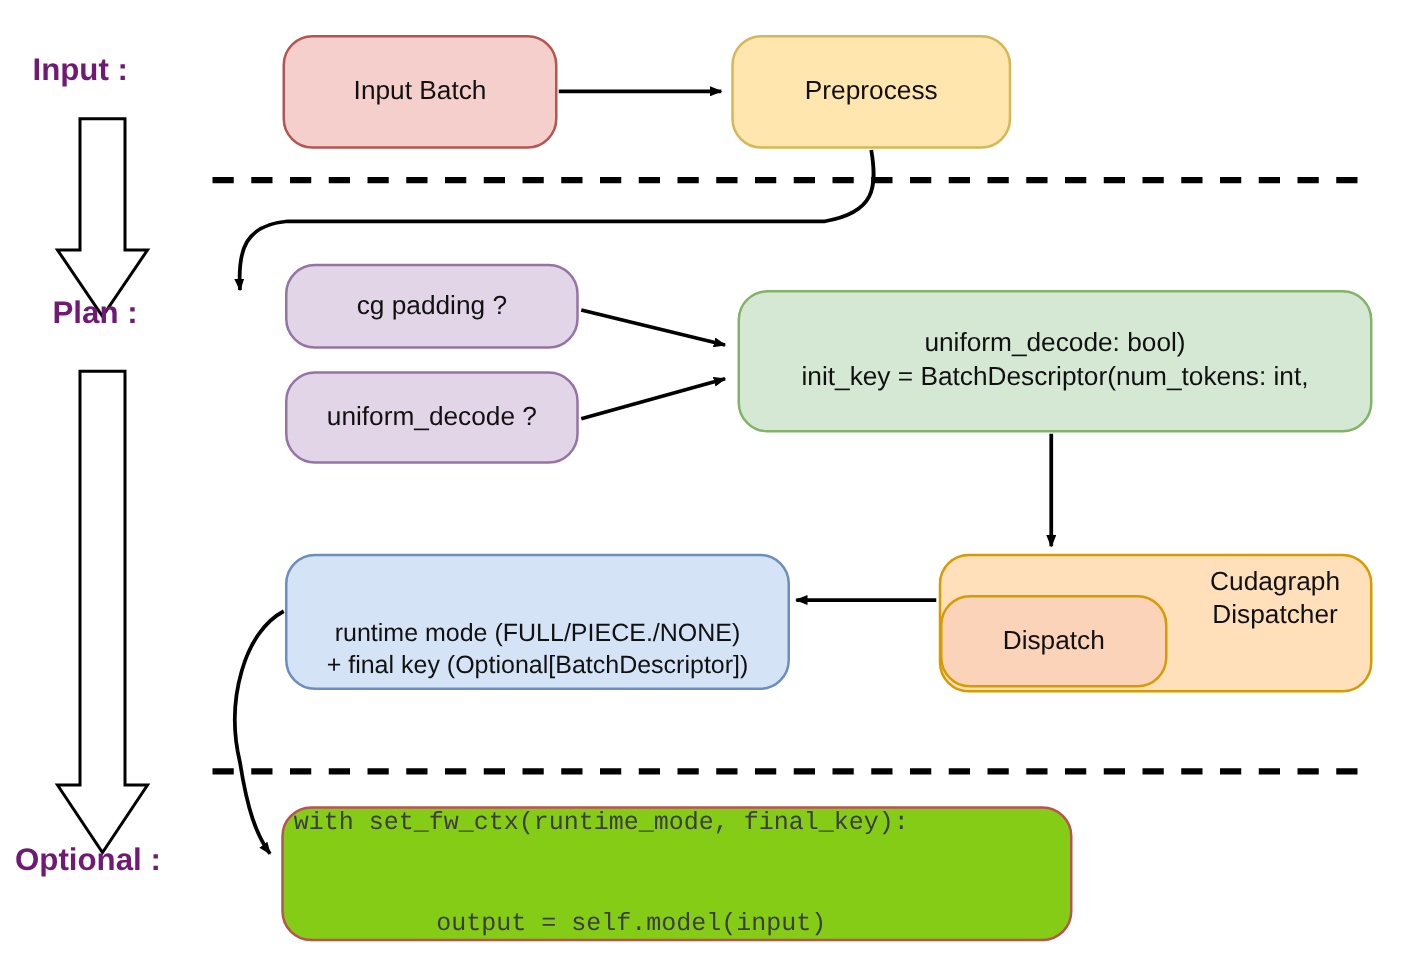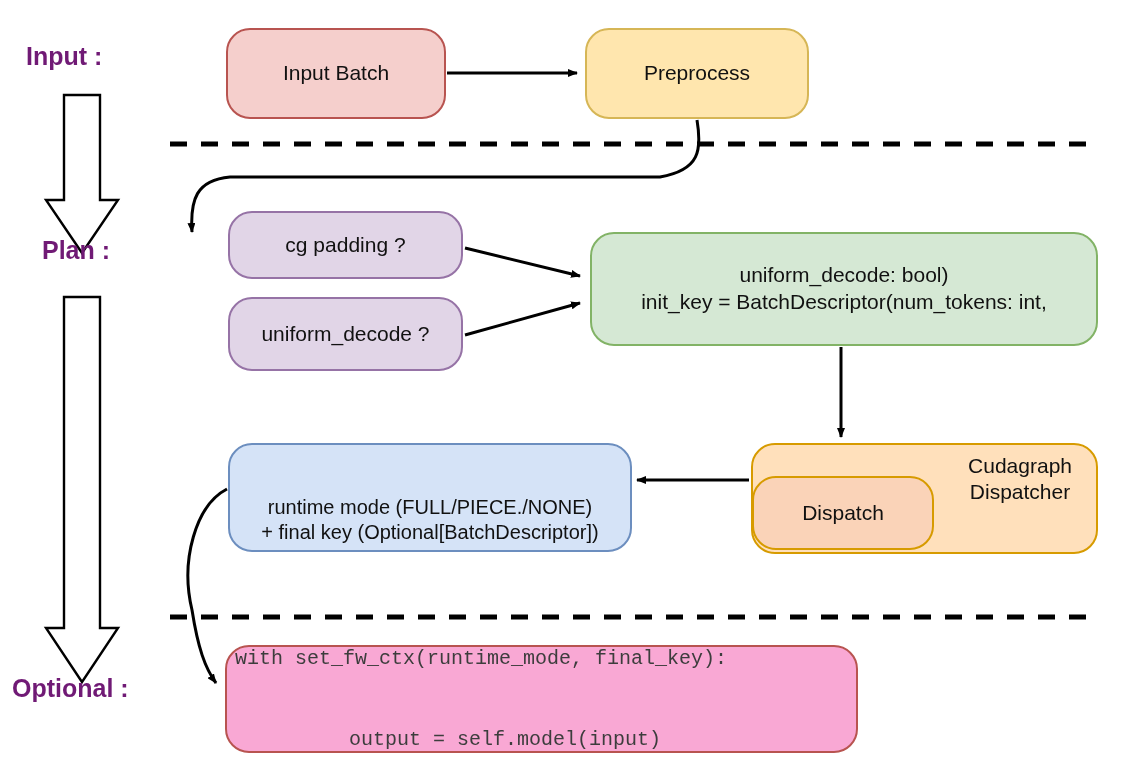--- a/index.html
+++ b/index.html
@@ -74,21 +74,21 @@
     border-color: #d79b00;
     align-items: flex-start;
     justify-content: flex-end;
     padding: 8px 24px 0 0;
   }
   .node-orange-inner {
     background: #fad3b8;
     border-color: #d79b00;
   }
   .node-code {
-    background: #f9a8d4;
+    background: #84cc16;
     border-color: #b85450;
     font-family: "Liberation Mono", monospace;
     font-size: 20px;
     white-space: pre;
     align-items: center;
     justify-content: flex-start;
     padding-left: 8px;
     color: #3d3d3d;
     line-height: 1.35;
   }

